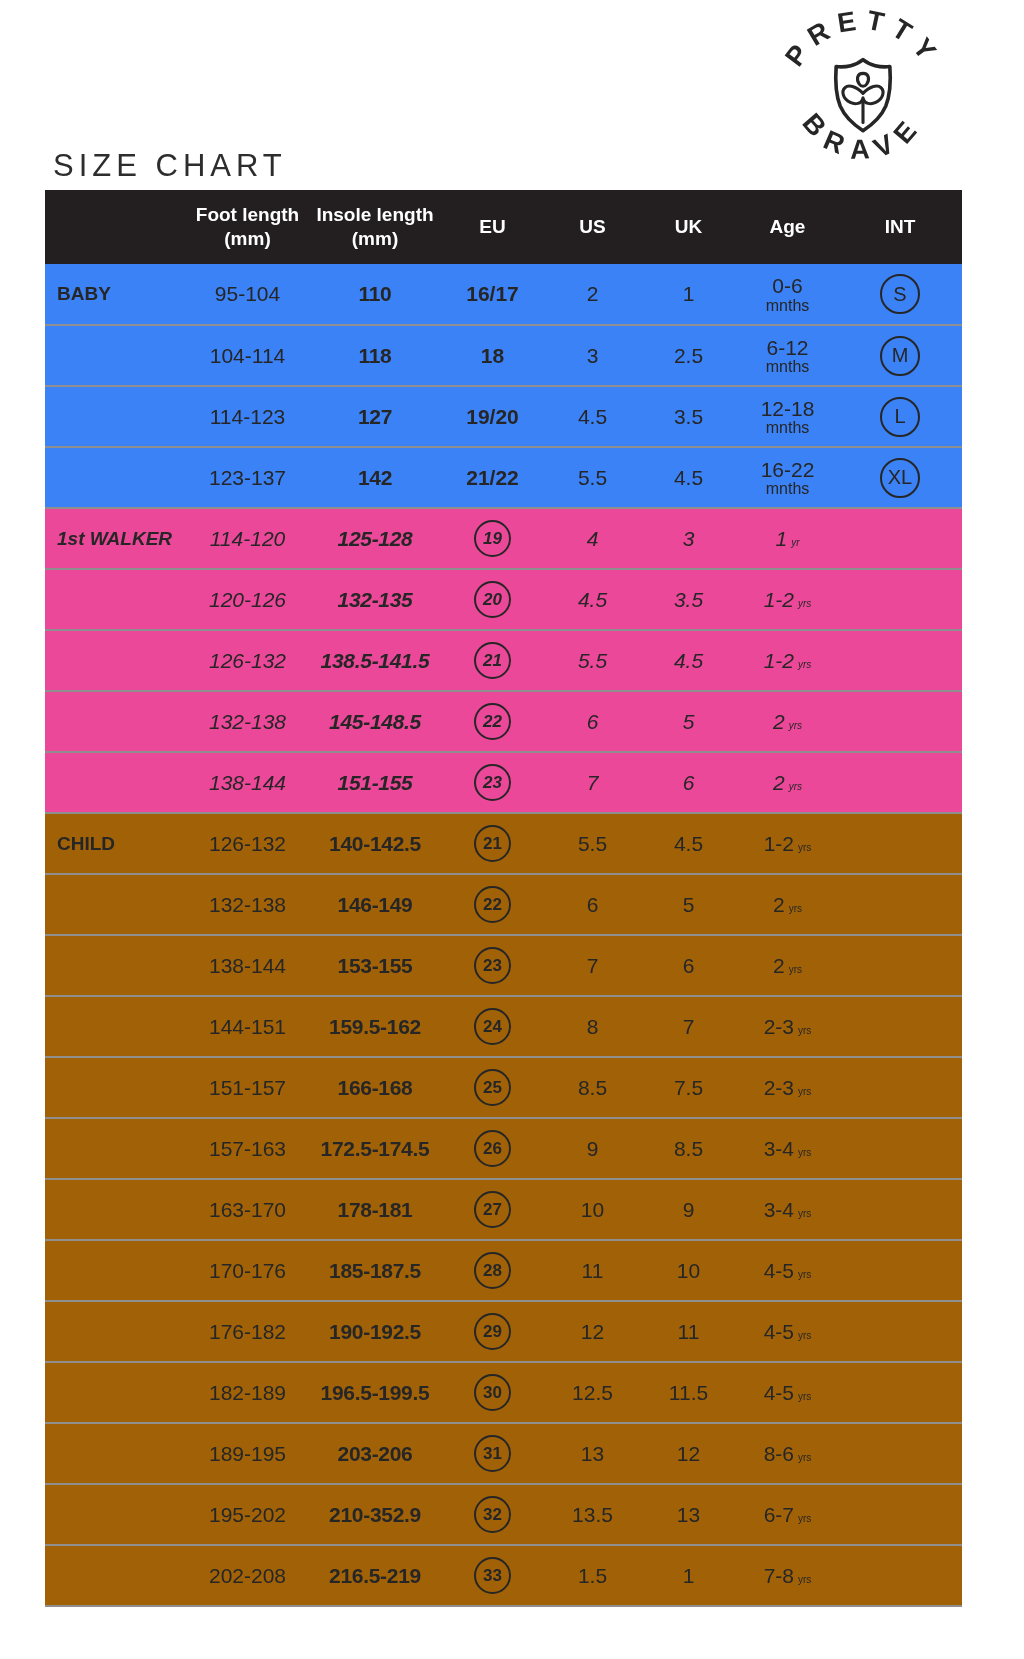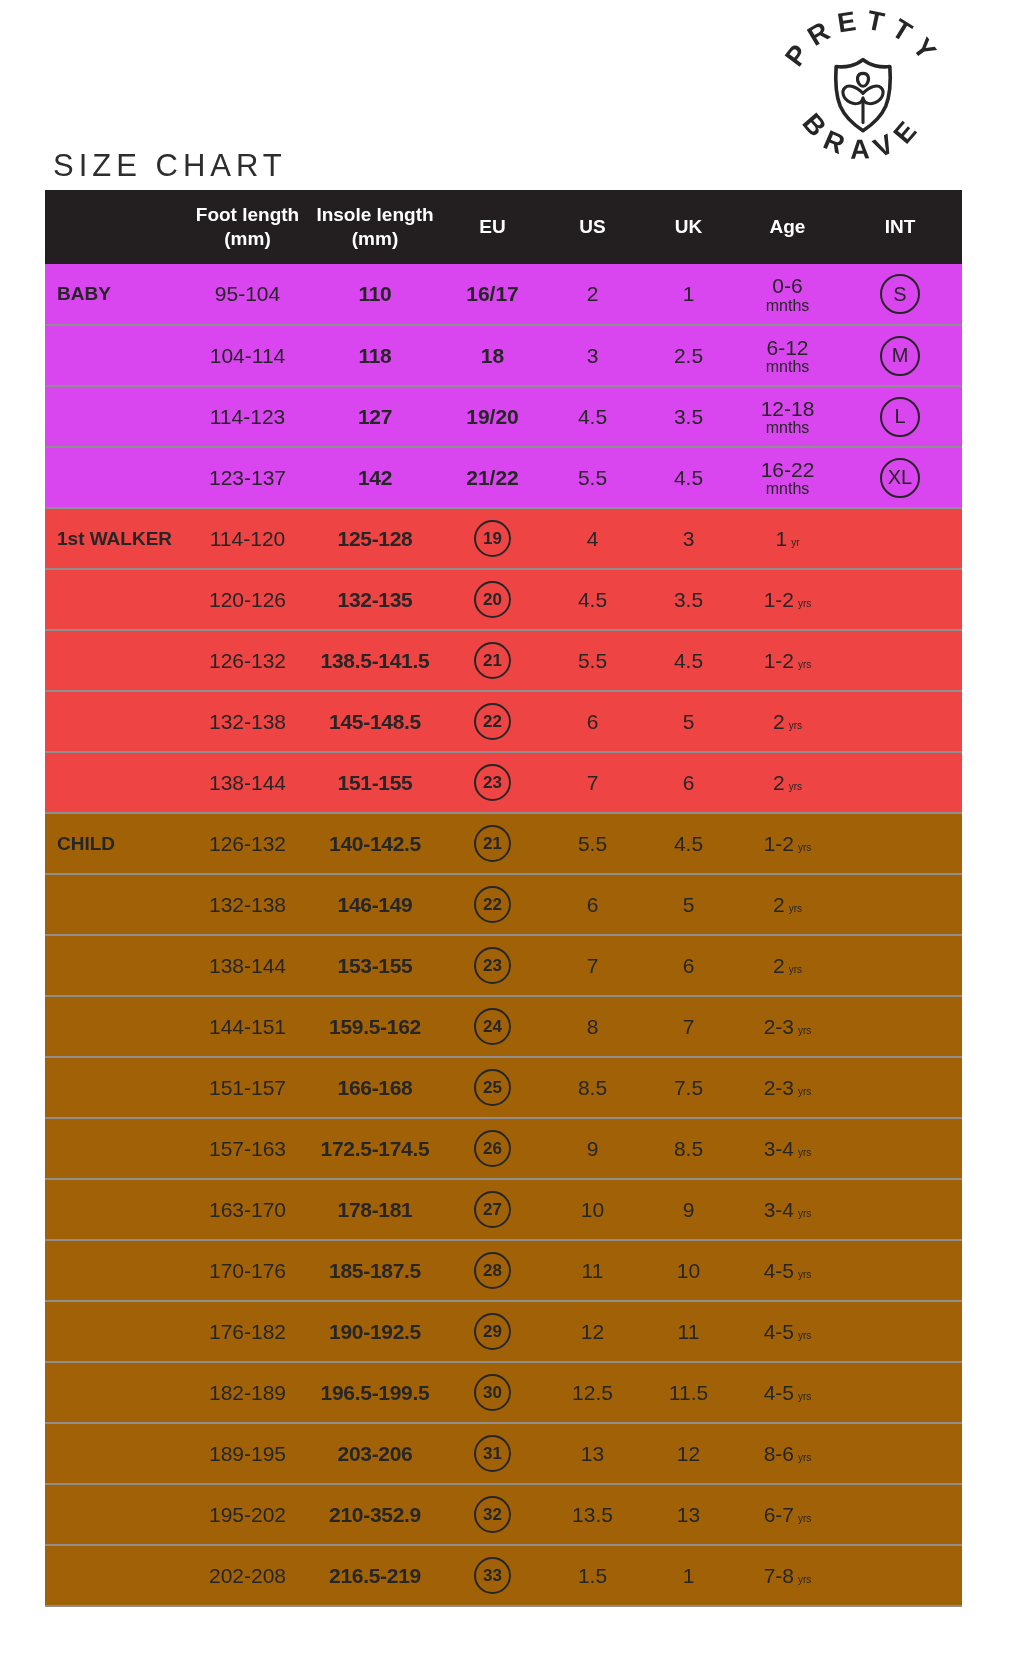--- a/index.html
+++ b/index.html
@@ -29,22 +29,22 @@
     font-size:19px; font-weight:bold; line-height:1.25;
     white-space:pre-line; height:74px;
     vertical-align:middle; text-align:center; padding:0;
   }
   tbody td {
     text-align:center; vertical-align:middle;
     font-size:21px; height:61px; padding:0;
   }
   tbody tr { border-top:2px solid #8f8f8f; }
   tbody tr:first-child { border-top:none; }
-  tr.baby   { background:#d946ef; }
-  tr.walker { background:#ef4444; }
+  tr.baby   { background:#3b82f6; }
+  tr.walker { background:#ec4899;font-style:italic; }
   tr.child  { background:#a16207; }
 
   td.group { text-align:left; padding-left:12px; font-weight:bold; font-size:19px; white-space:nowrap; }
   td.insole { font-weight:bold; letter-spacing:-0.3px; }
   .eu-val { font-weight:bold; }
   .eu-val.circled {
     display:inline-flex; align-items:center; justify-content:center;
     width:37px; height:37px; border:2.5px solid #262626; border-radius:50%;
     font-size:17px; background:transparent;
   }

